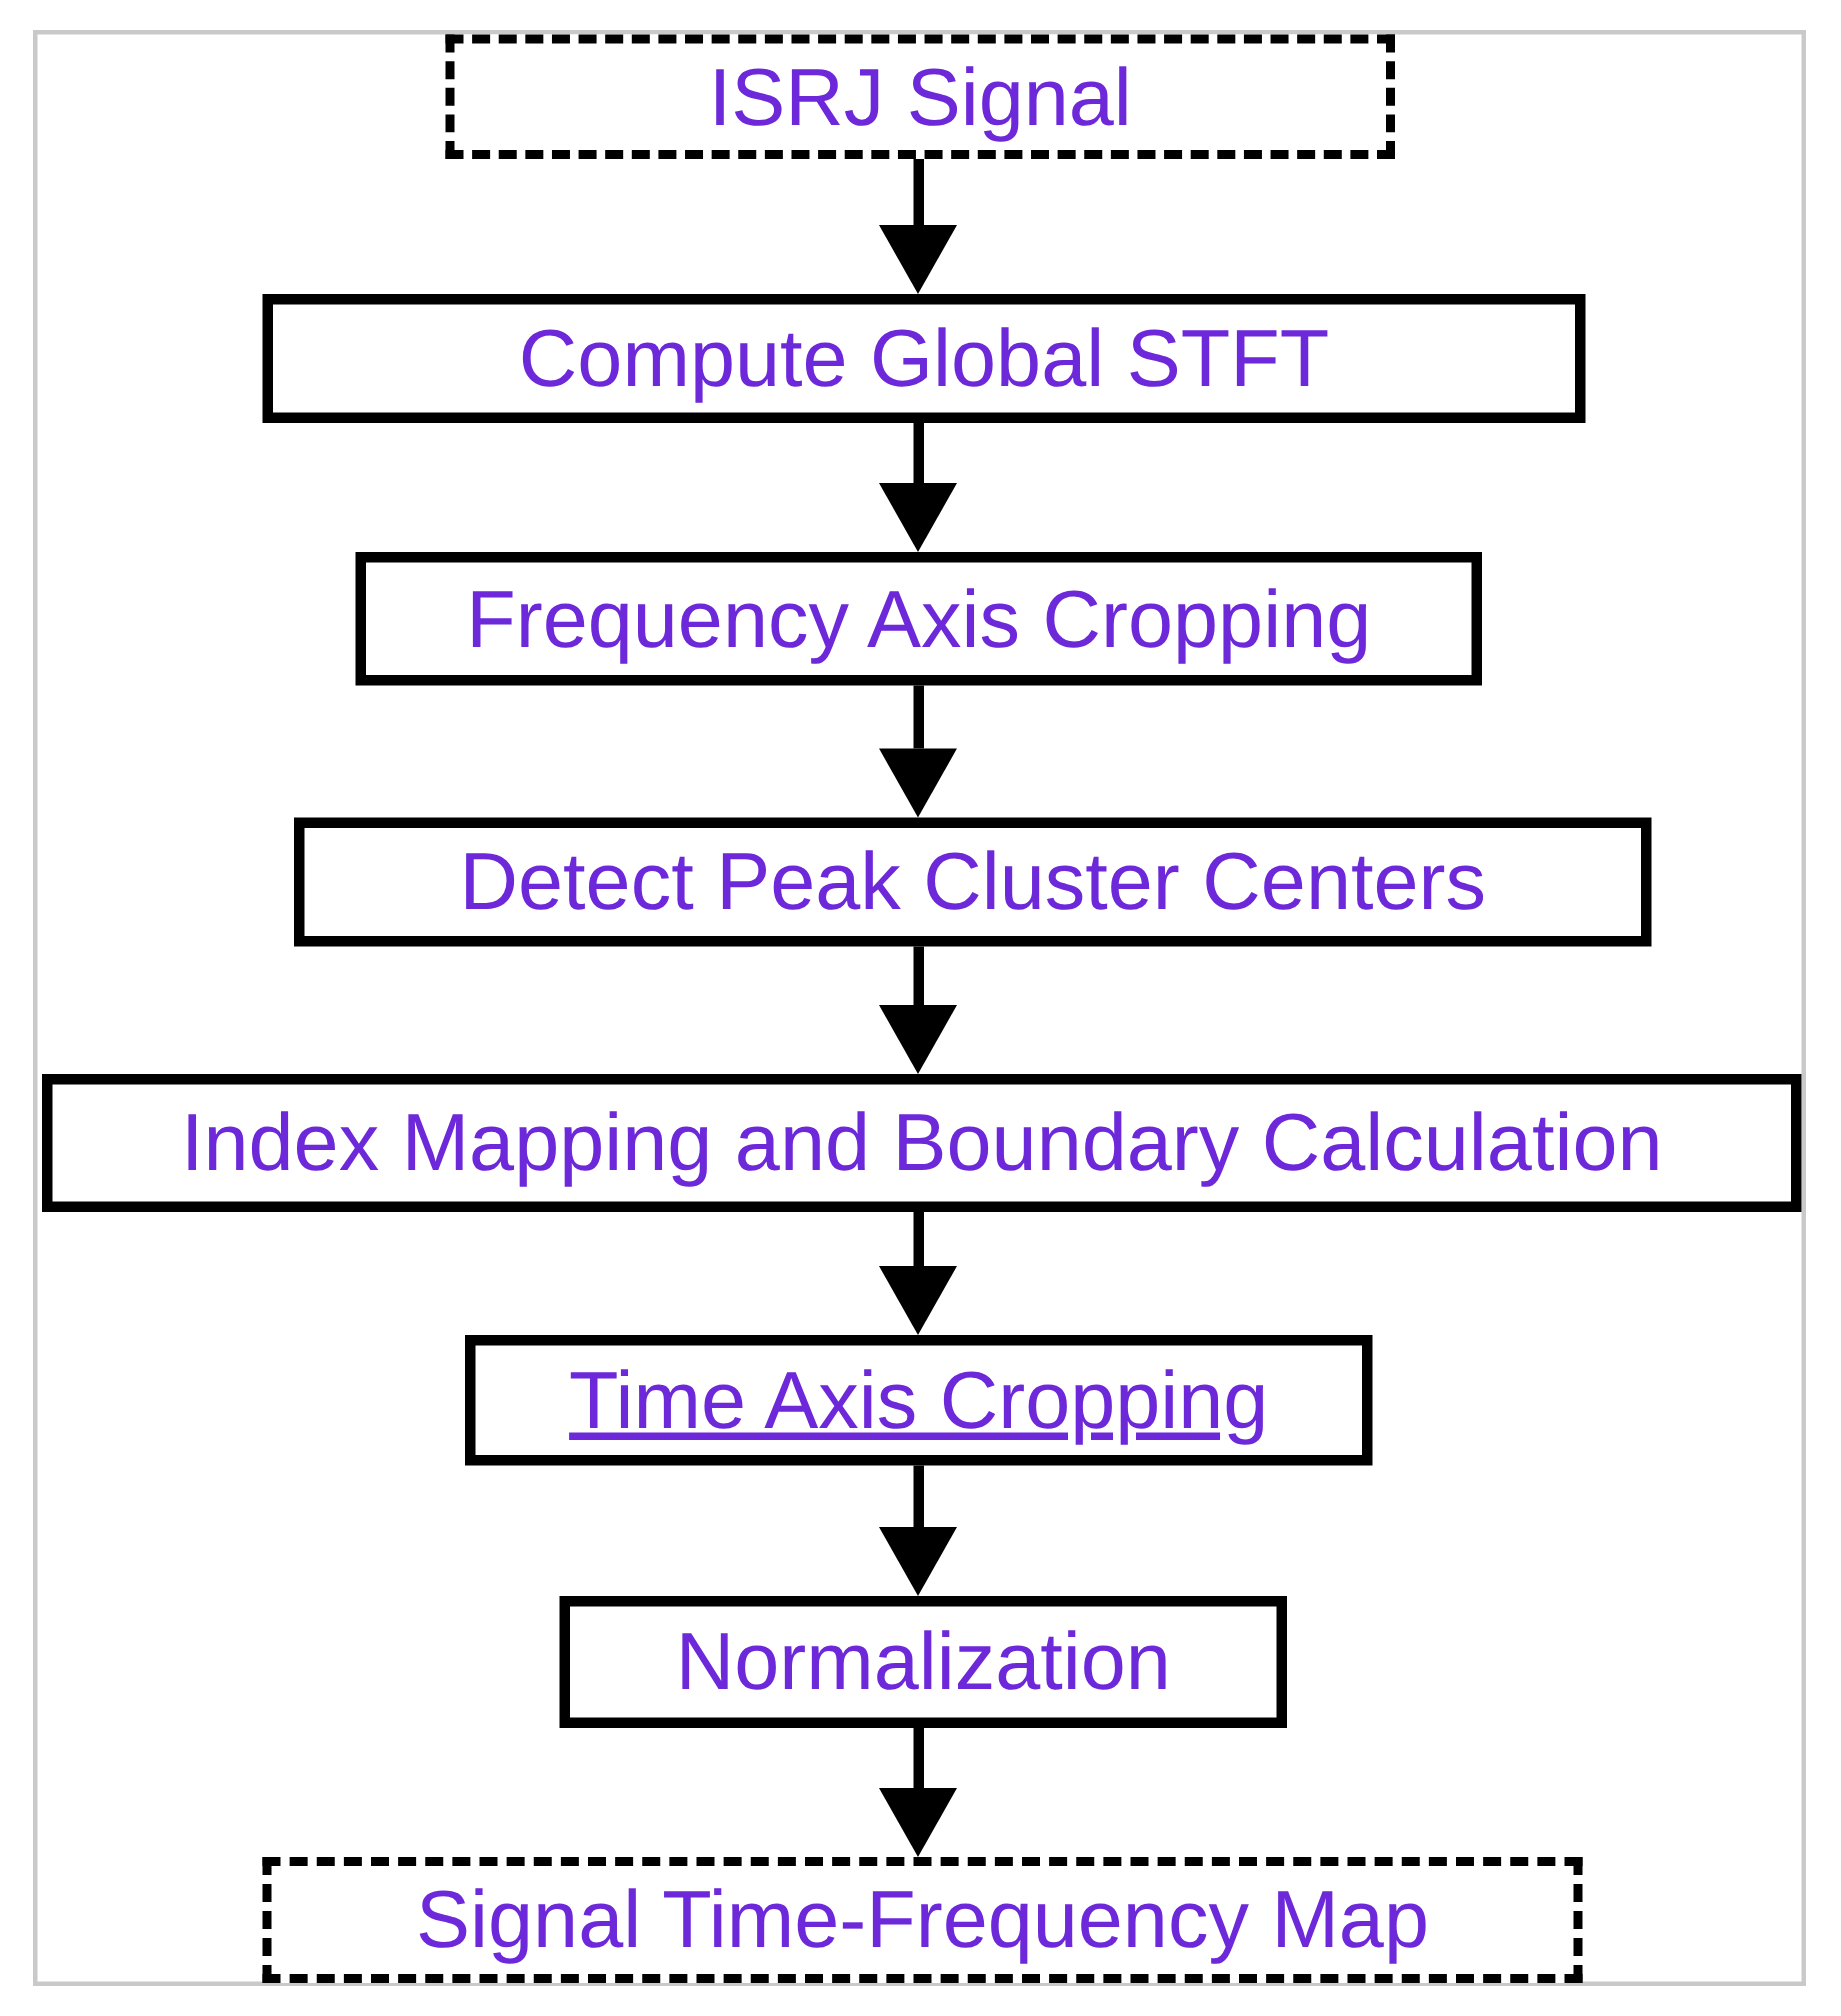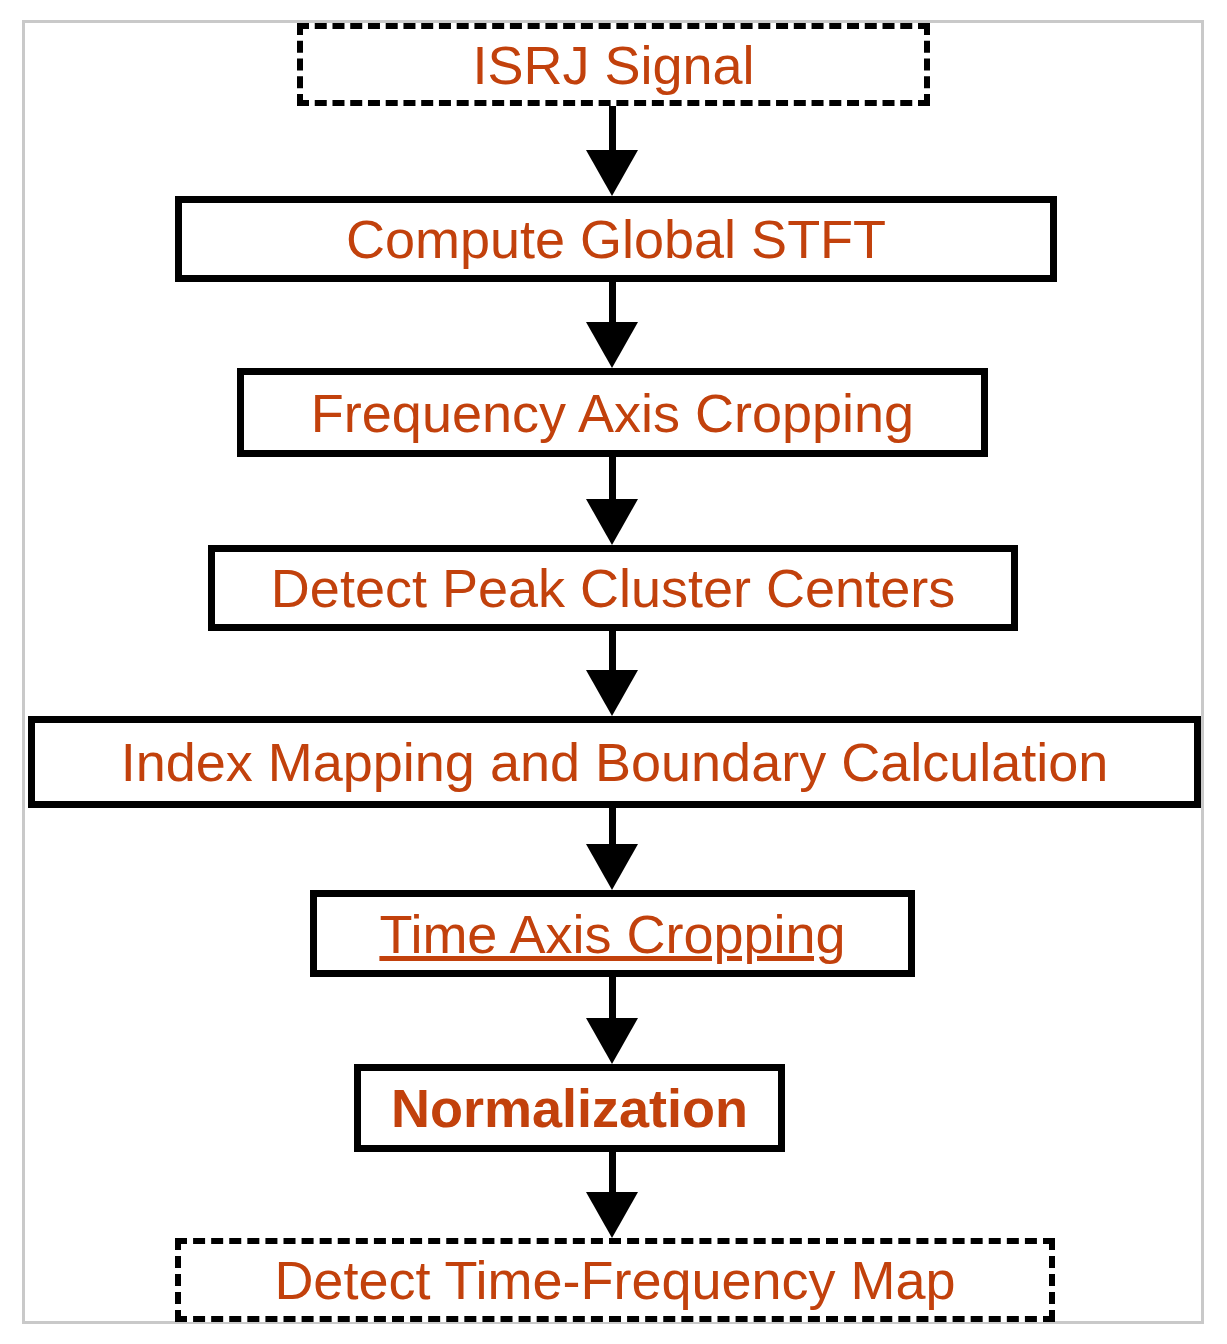--- a/index.html
+++ b/index.html
@@ -23,21 +23,21 @@
     height: 1298px;
     border: 3px solid #c9c9c9;
     background: #ffffff;
   }
   .node {
     position: absolute;
     display: flex;
     align-items: center;
     justify-content: center;
     background: #ffffff;
-    color: #c2410c;
+    color: #6d28d9;
     font-size: 54px;
     line-height: 1;
     text-align: center;
     white-space: nowrap;
     box-sizing: border-box;
   }
   .node.solid  { border: 7px solid #000000; }
   .node.dashed { border: 6px dashed #000000; }
   .arrow {
     position: absolute;
@@ -65,29 +65,29 @@
 <div id="canvas">
 
   <div class="frame"></div>
 
   <div class="node dashed" style="left:297px; top:23px;  width:633px;  height:83px;">ISRJ Signal</div>
 
   <div class="node solid" style="left:175px; top:196px; width:882px;  height:86px;">Compute Global STFT</div>
 
   <div class="node solid" style="left:237px; top:368px; width:751px;  height:89px;">Frequency Axis Cropping</div>
 
-  <div class="node solid" style="left:208px; top:545px; width:810px;  height:86px;">Detect Peak Cluster Centers</div>
+  <div class="node solid" style="left:196px; top:545px; width:905px;  height:86px;">Detect Peak Cluster Centers</div>
 
   <div class="node solid" style="left:28px;  top:716px; width:1173px; height:92px;">Index Mapping and Boundary Calculation</div>
 
   <div class="node solid" style="left:310px; top:890px; width:605px;  height:87px;text-decoration:underline;">Time Axis Cropping</div>
 
-  <div class="node solid" style="left:354px; top:1064px; width:431px; height:88px;font-weight:bold;">Normalization</div>
+  <div class="node solid" style="left:373px; top:1064px; width:485px; height:88px;">Normalization</div>
 
-  <div class="node dashed" style="left:175px; top:1238px; width:880px; height:84px;">Detect Time-Frequency Map</div>
+  <div class="node dashed" style="left:175px; top:1238px; width:880px; height:84px;">Signal Time-Frequency Map</div>
 
   <div class="arrow" style="left:586px; top:106px;  height:90px;">
     <div class="shaft"></div>
     <div class="head"></div>
   </div>
 
   <div class="arrow" style="left:586px; top:282px;  height:86px;">
     <div class="shaft"></div>
     <div class="head"></div>
   </div>

